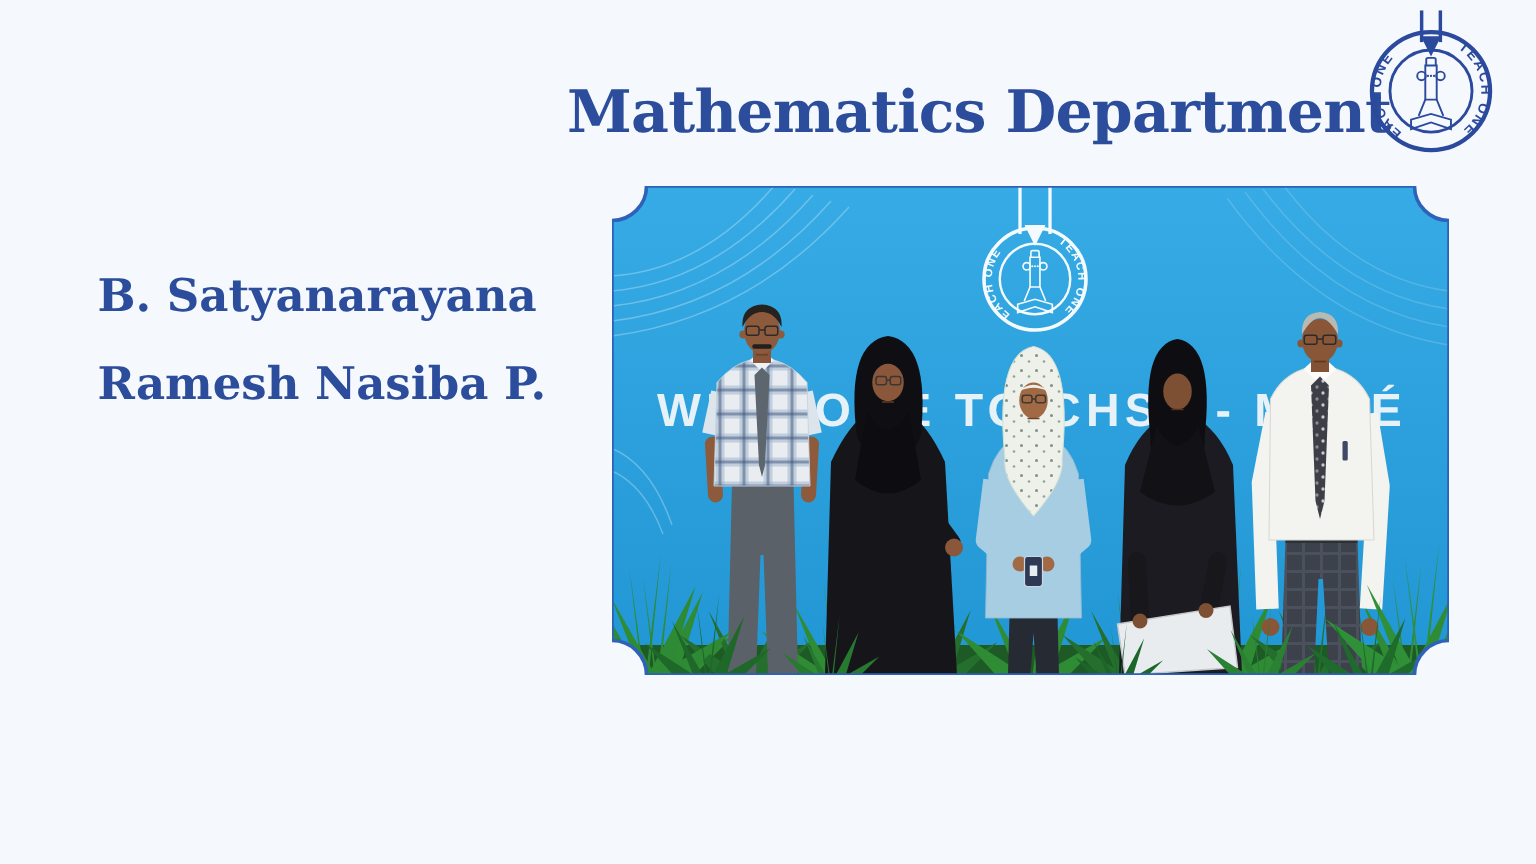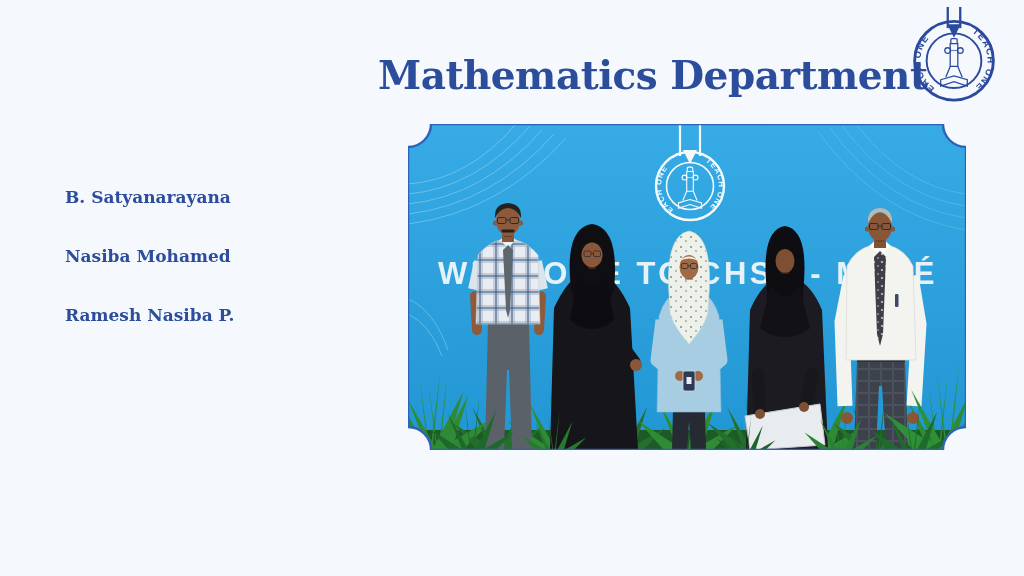--- a/index.html
+++ b/index.html
@@ -14,37 +14,36 @@
     text-align:center;white-space:nowrap;
     font-family:"DejaVu Serif","Liberation Serif",serif;
     font-weight:700;font-size:39px;letter-spacing:-0.5px;
     color:#2b4d9b;
   }
   .members{
     position:absolute;left:65px;top:184px;
   }
   .member{
     font-family:"DejaVu Serif","Liberation Serif",serif;
-    font-weight:700;font-size:17px;line-height:27px;
+    font-weight:700;font-size:30px;line-height:27px;
     color:#2b4d9b;margin-bottom:32px;white-space:nowrap;
   }
   .corner-logo{position:absolute;left:906px;top:6px;width:96px;height:96px;}
   .photo-frame{position:absolute;left:408px;top:124px;width:558px;height:326px;}
   svg text{user-select:none;}
 </style>
 </head>
 <body>
 
 <div class="slide">
 
   <div class="slide-title">Mathematics Department</div>
 
   <div class="members">
     <div class="member">B. Satyanarayana</div>
-    <div class="member">Nasiba Mohamed</div>
     <div class="member">Ramesh Nasiba P.</div>
   </div>
 
   <svg class="corner-logo" viewBox="0 0 100 100" xmlns="http://www.w3.org/2000/svg">
     <defs>
       <g id="minaret" stroke="currentColor" fill="none" stroke-width="2">
         <path d="M-5,-30 V-36 Q-5,-38 -3,-38 H3 Q5,-38 5,-36 V-30"></path>
         <path d="M-6,-30 H6 V6 H-6 Z"></path>
         <circle cx="-10" cy="-19" r="4.5"></circle>
         <circle cx="10" cy="-19" r="4.5"></circle>

